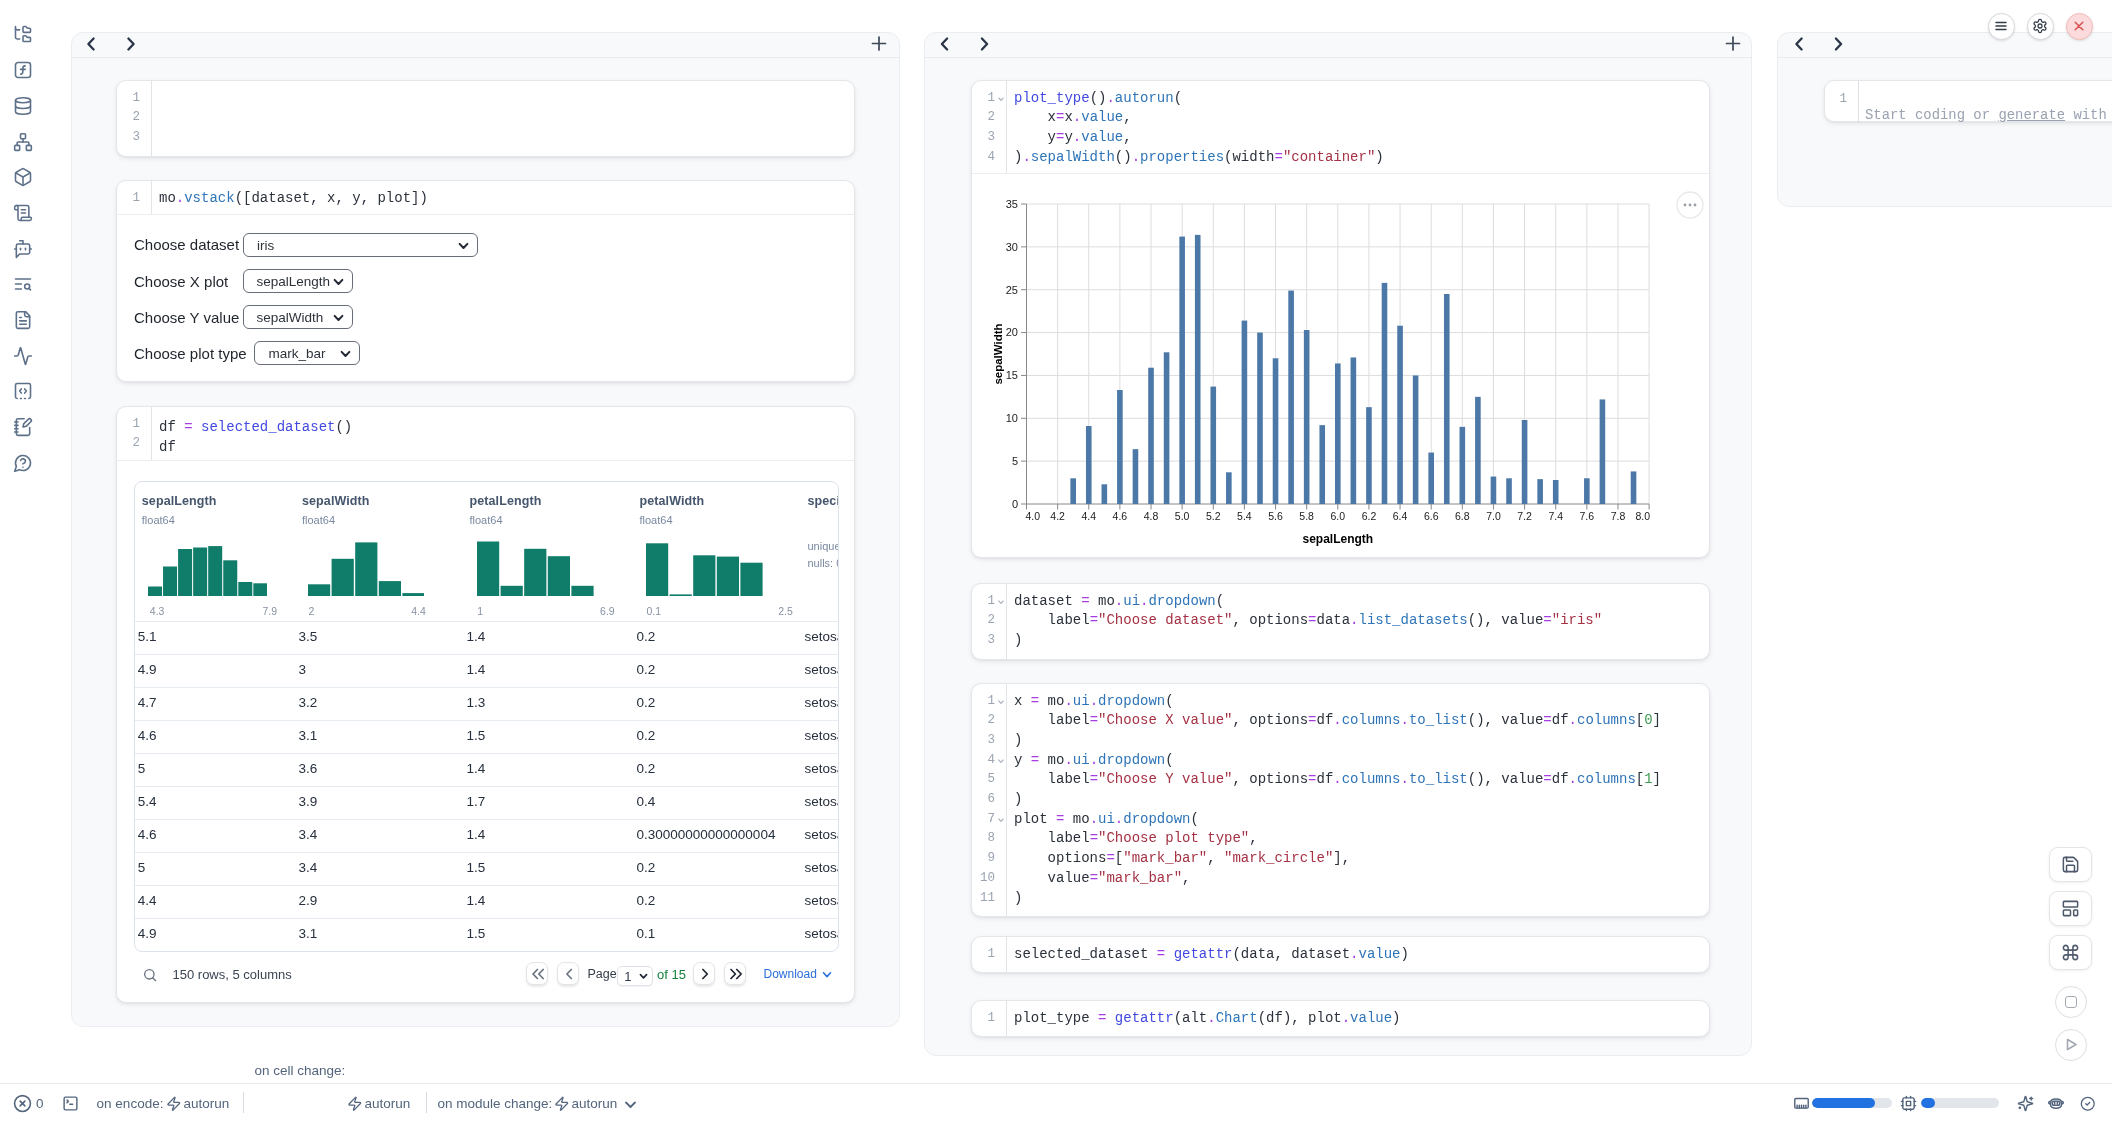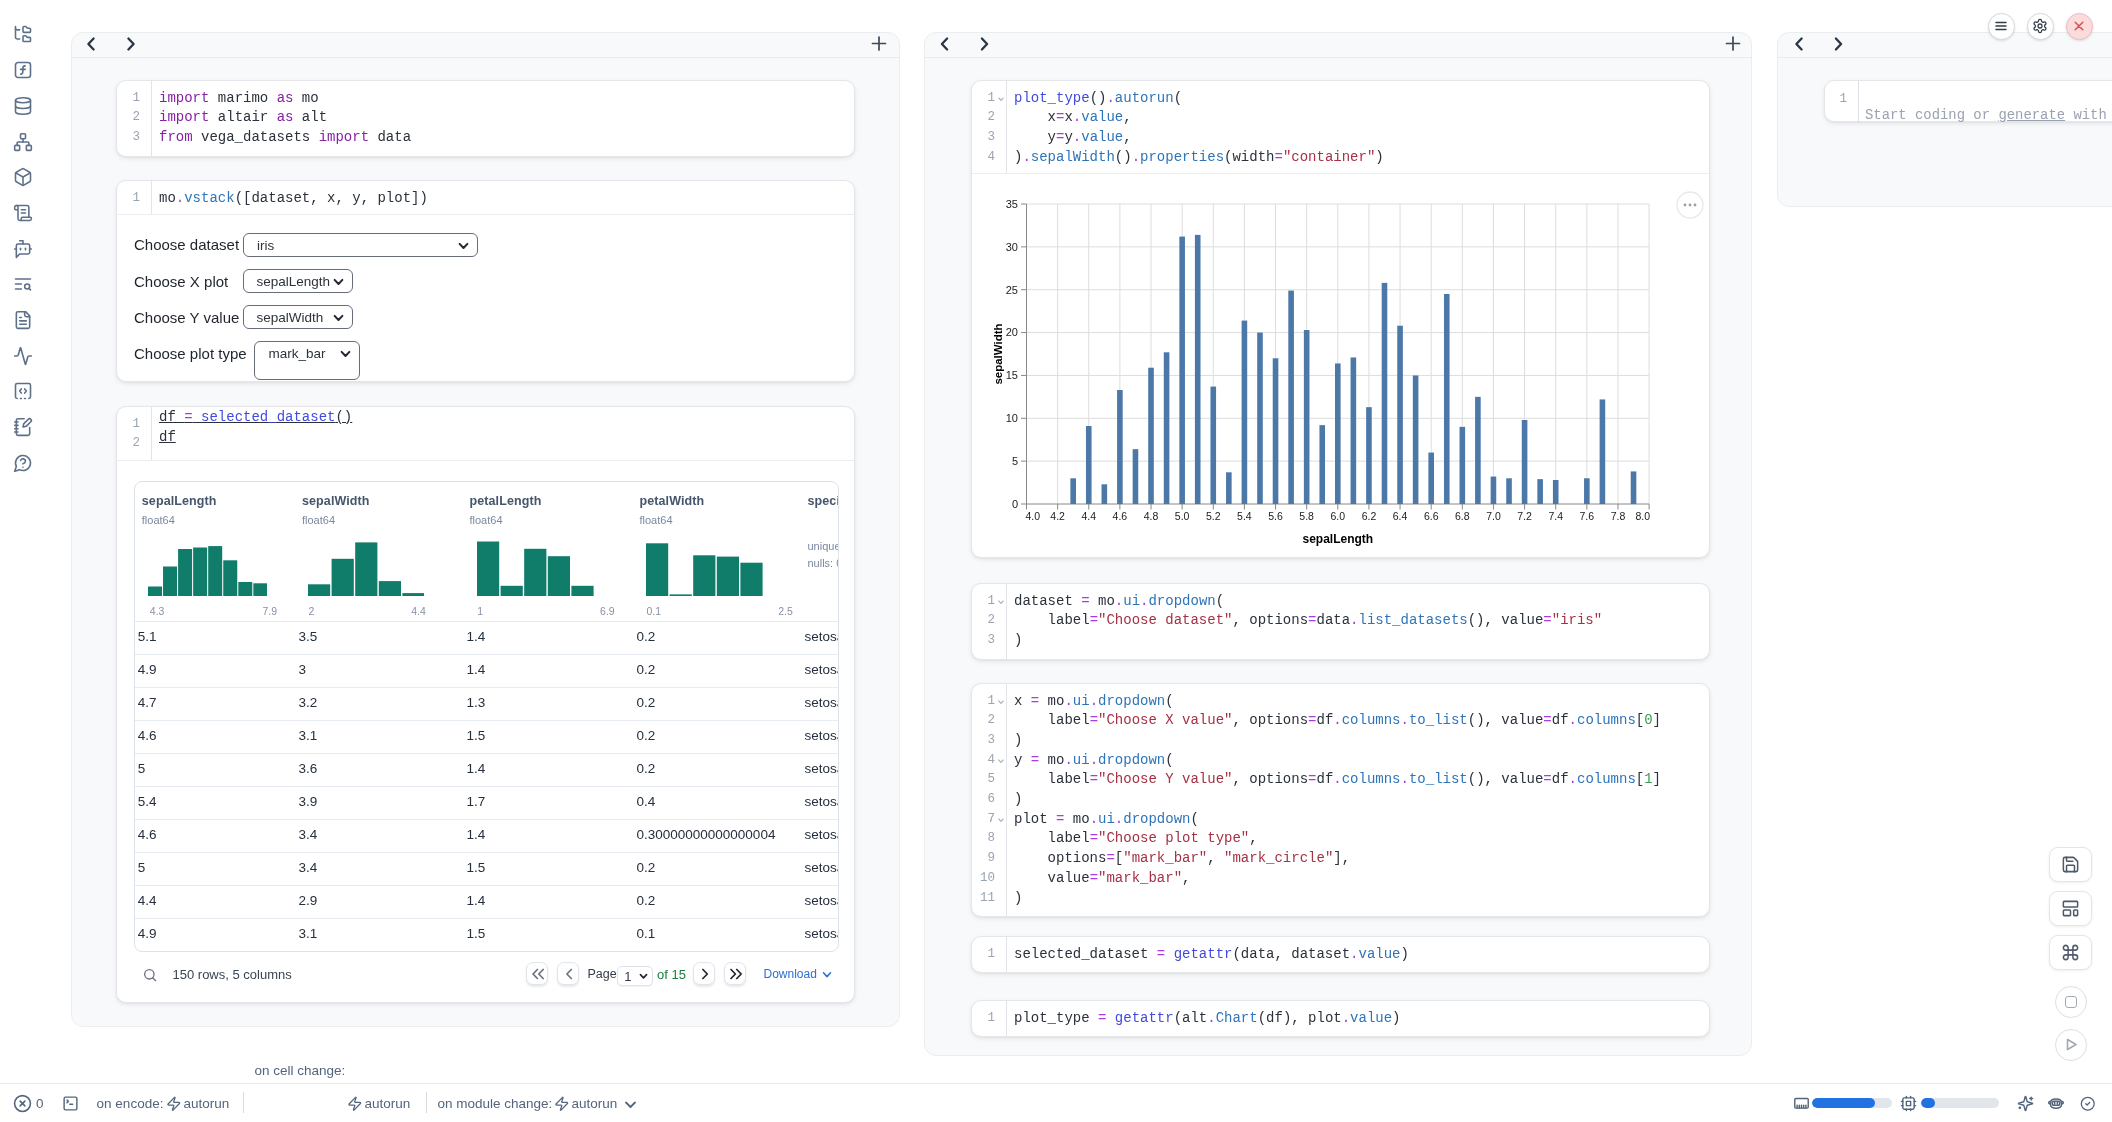--- a/index.html
+++ b/index.html
@@ -140,23 +140,20 @@
       <path d="M128.4 38.5 L133.6 44 L128.4 49.5"></path>
       <path d="M981.9 38.5 L987.1 44 L981.9 49.5"></path>
       <path d="M1835.9 38.5 L1841.1 44 L1835.9 49.5"></path>
       <path d="M872.5 43.5 H885.5 M879 37 V50" stroke="#3e4857" stroke-width="1.7"></path>
       <path d="M1726.5 43.5 H1739.5 M1733 37 V50" stroke="#3e4857" stroke-width="1.7"></path>
     </g>
   </svg>
 <div class="cell" style="left:116px;top:80px;width:739px;height:76.6px;">
     <div style="position:absolute;left:34px;top:0;width:1px;height:76.6px;background:#e3e4e8;"></div>
     <div style="position:absolute;left:0;top:7.5px;width:23px;text-align:right;font:12.5px/19.7px 'Liberation Mono',monospace;color:#9ba4b1;">1<br>2<br>3</div>
-    <pre style="position:absolute;left:42px;top:7.5px;margin:0;font:14px/19.7px 'Liberation Mono',monospace;color:#2b313b;"><span class="k">import</span> marimo <span class="k">as</span> mo
-<span class="k">import</span> altair <span class="k">as</span> alt
-<span class="k">from</span> vega_datasets <span class="k">import</span> data</pre>
   </div>
 <div class="cell" style="left:116px;top:180px;width:739px;height:202.0px;">
     <div style="position:absolute;left:34px;top:0;width:1px;height:33.2px;background:#e3e4e8;"></div>
     <div style="position:absolute;left:0;top:7.5px;width:23px;text-align:right;font:12.5px/19.7px 'Liberation Mono',monospace;color:#9ba4b1;">1</div>
     <pre style="position:absolute;left:42px;top:7.5px;margin:0;font:14px/19.7px 'Liberation Mono',monospace;color:#2b313b;">mo<span class="o">.</span><span class="p">vstack</span>([dataset, x, y, plot])</pre>
     <div style="position:absolute;left:0;top:33.2px;width:100%;height:1px;background:#ededef;"></div>
     <div style="position:absolute;left:17px;top:55.0px;font-size:15px;color:#1f242c;">Choose dataset</div>
     <div class="selbox" style="left:125.5px;top:51.5px;width:235.5px;height:24px;">
       <span style="position:absolute;left:13.5px;top:4px;">iris</span>
       <svg style="position:absolute;right:8px;top:8px;" width="11" height="8.5" viewBox="0 0 11 8.5">
@@ -171,31 +168,31 @@
       </svg>
     </div>
     <div style="position:absolute;left:17px;top:127.5px;font-size:15px;color:#1f242c;">Choose Y value</div>
     <div class="selbox" style="left:125.5px;top:124px;width:110.5px;height:24px;">
       <span style="position:absolute;left:13px;top:4px;">sepalWidth</span>
       <svg style="position:absolute;right:8px;top:8px;" width="11" height="8.5" viewBox="0 0 11 8.5">
         <path d="M1.6 1.9 5.5 6 9.4 1.9" stroke="#222934" stroke-width="2" fill="none" stroke-linecap="round" stroke-linejoin="round"></path>
       </svg>
     </div>
     <div style="position:absolute;left:17px;top:163.5px;font-size:15px;color:#1f242c;">Choose plot type</div>
-    <div class="selbox" style="left:137px;top:160px;width:106px;height:39px;">
+    <div class="selbox" style="left:137px;top:160px;width:106px;height:24px;">
       <span style="position:absolute;left:13.5px;top:4px;">mark_bar</span>
       <svg style="position:absolute;right:8px;top:8px;" width="11" height="8.5" viewBox="0 0 11 8.5">
         <path d="M1.6 1.9 5.5 6 9.4 1.9" stroke="#222934" stroke-width="2" fill="none" stroke-linecap="round" stroke-linejoin="round"></path>
       </svg>
     </div>
   </div>
 <div class="cell" style="left:116px;top:406px;width:739px;height:597.0px;">
     <div style="position:absolute;left:34px;top:0;width:1px;height:52.9px;background:#e3e4e8;"></div>
     <div style="position:absolute;left:0;top:7.5px;width:23px;text-align:right;font:12.5px/19.7px 'Liberation Mono',monospace;color:#9ba4b1;">1<br>2</div>
-    <pre style="position:absolute;left:42px;top:1px;margin:0;font:14px/19.7px 'Liberation Mono',monospace;color:#2b313b;text-decoration:underline;">df <span class="o">=</span> <span class="f">selected_dataset</span>()
+    <pre style="position:absolute;left:42px;top:11px;margin:0;font:14px/19.7px 'Liberation Mono',monospace;color:#2b313b;">df <span class="o">=</span> <span class="f">selected_dataset</span>()
 df</pre>
     <div style="position:absolute;left:0;top:52.9px;width:100%;height:1px;background:#ededef;"></div>
     <div style="position:absolute;left:17px;top:73.5px;width:704.5px;height:471px;border:1px solid #dde3eb;border-radius:8px;overflow:hidden;background:#fff;">
       <div style="position:absolute;left:6.8px;top:12px;font-size:12.5px;font-weight:bold;color:#45566c;letter-spacing:0.1px;">sepalLength</div>
       <div style="position:absolute;left:6.8px;top:32.5px;font-size:11px;color:#7a89a0;">float64</div>
       <div style="position:absolute;left:167.0px;top:12px;font-size:12.5px;font-weight:bold;color:#45566c;letter-spacing:0.1px;">sepalWidth</div>
       <div style="position:absolute;left:167.0px;top:32.5px;font-size:11px;color:#7a89a0;">float64</div>
       <div style="position:absolute;left:334.5px;top:12px;font-size:12.5px;font-weight:bold;color:#45566c;letter-spacing:0.1px;">petalLength</div>
       <div style="position:absolute;left:334.5px;top:32.5px;font-size:11px;color:#7a89a0;">float64</div>
       <div style="position:absolute;left:504.5px;top:12px;font-size:12.5px;font-weight:bold;color:#45566c;letter-spacing:0.1px;">petalWidth</div>

